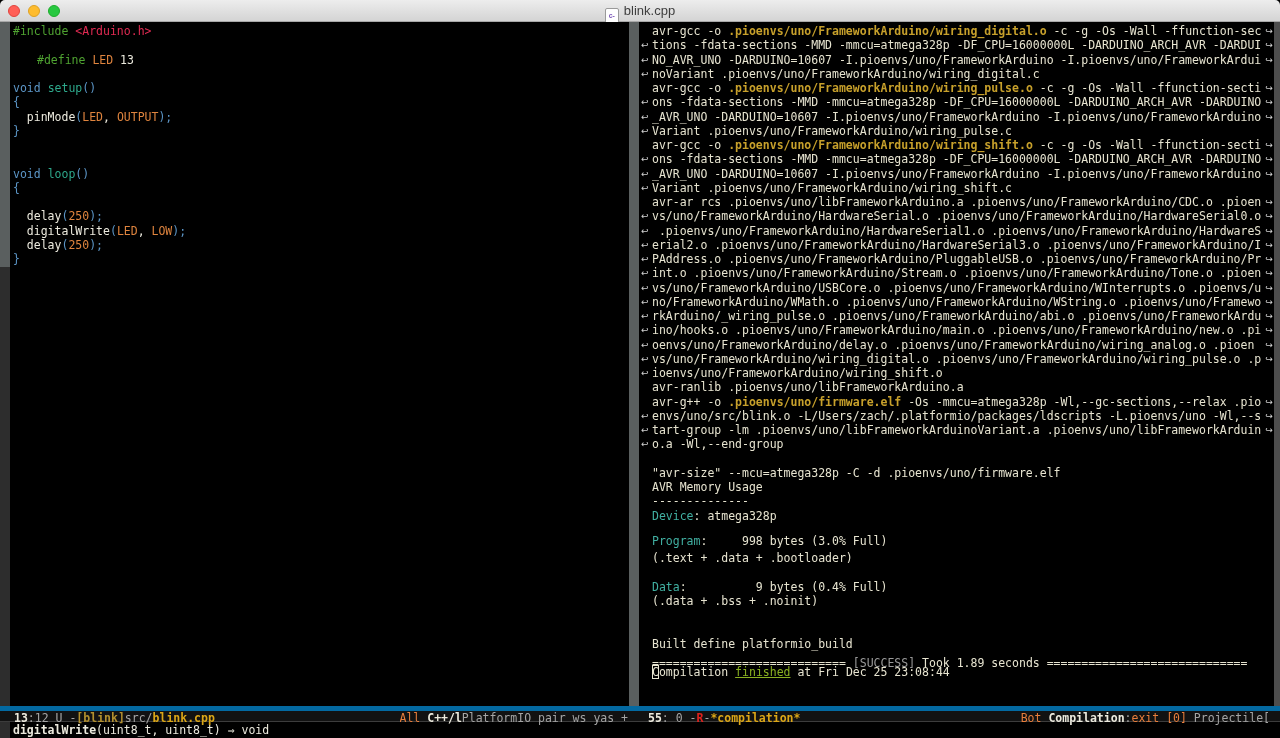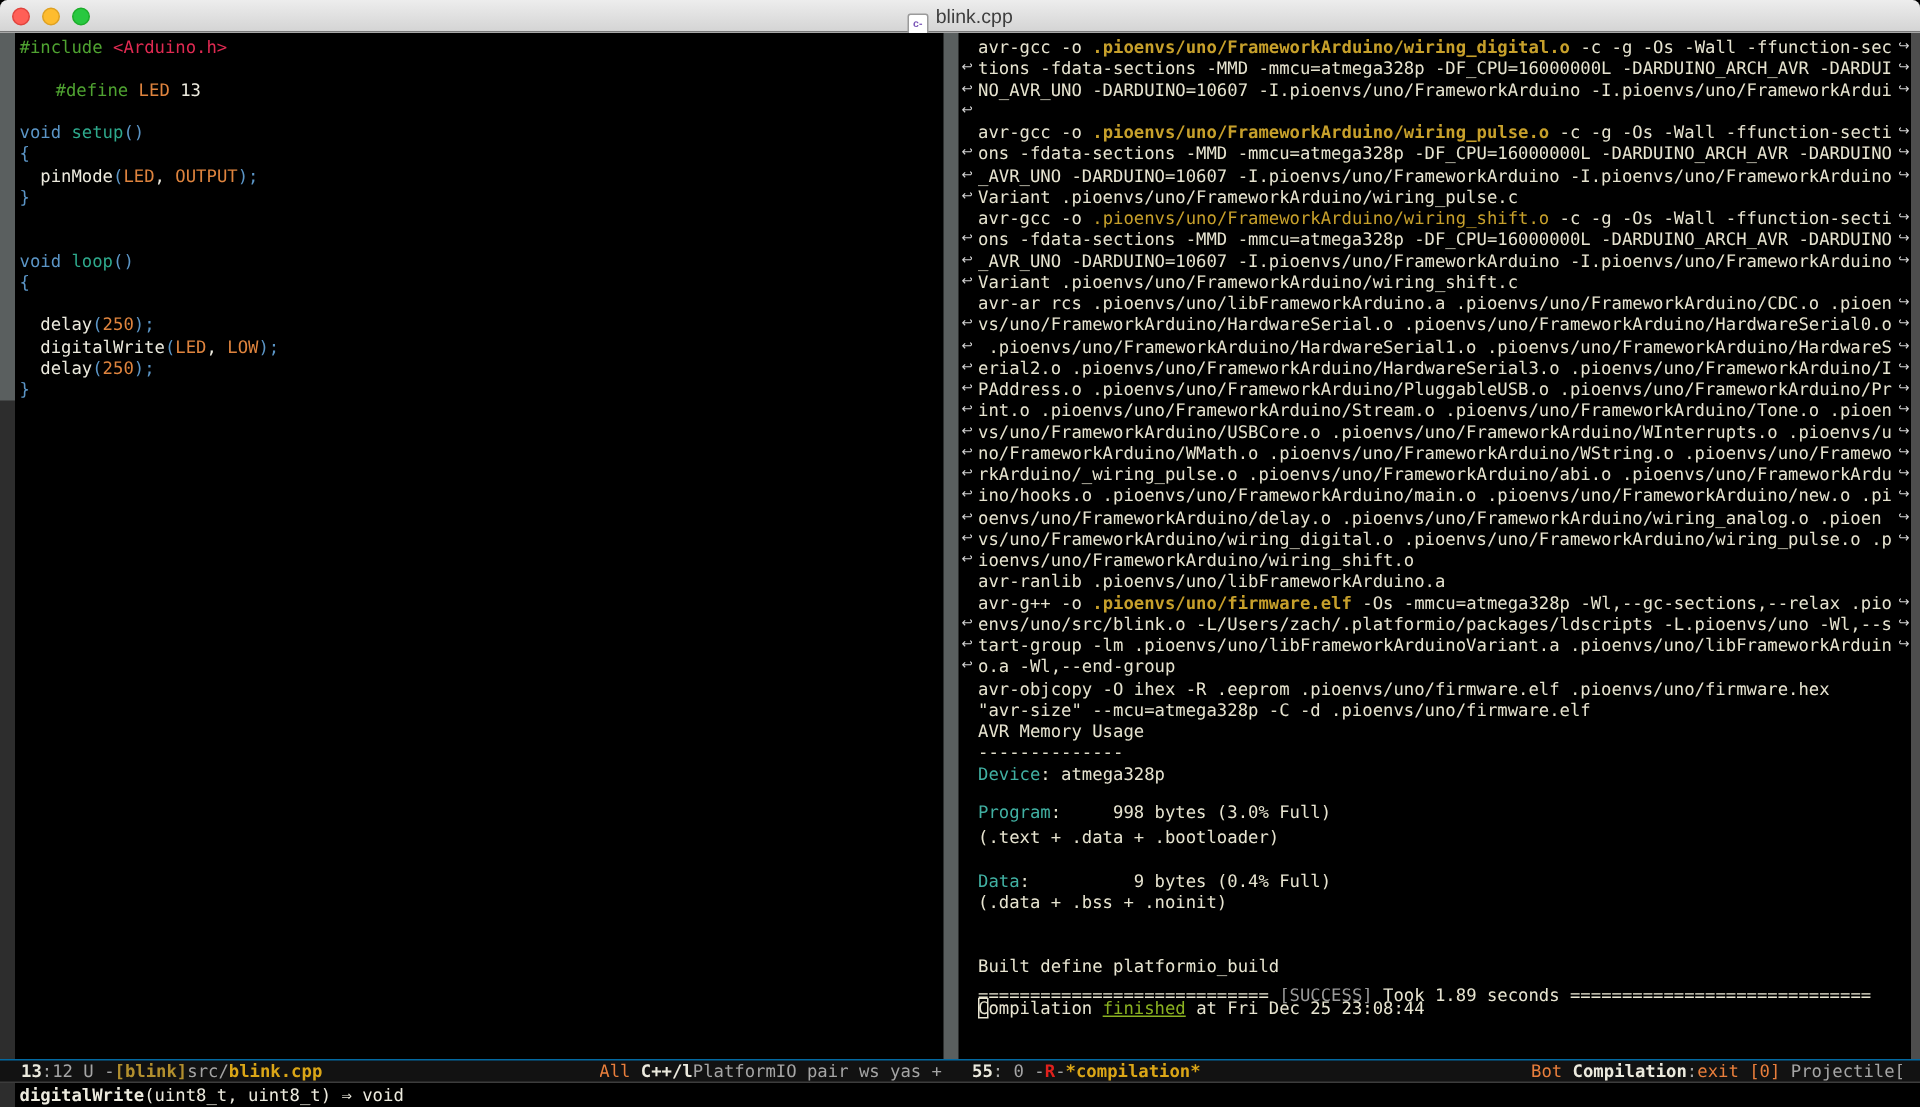--- a/index.html
+++ b/index.html
@@ -31,21 +31,21 @@
   #code-lines{position:absolute;left:13px;top:24px;width:610px;height:660px;color:var(--k-w);}
   #comp-lines{position:absolute;left:641px;top:24px;width:633px;height:660px;color:var(--k-d);}
   .comp-text{position:absolute;left:11px;top:0;white-space:pre;}
   .wrapm{position:absolute;top:1px;font:9px/13px "DejaVu Sans",sans-serif;color:#d3d3d3;}
   .wrapm.wl{left:0;}
   .wrapm.wr{right:1px;}
   .cur-block{background:#fff;color:#000;}
   .cur-hollow{box-shadow:inset 0 0 0 1px #e8e5d2;}
   
   #modeline{position:absolute;left:0;top:706px;width:1280px;height:16px;background:#121212;
-    border-top:1px solid #0369a1;border-bottom:1px solid #3c3c3c;box-sizing:border-box;
+    border-top:5px solid #0369a1;border-bottom:1px solid #3c3c3c;box-sizing:border-box;
     font:11.5px/14px "DejaVu Sans Mono",monospace;color:var(--k-gr2);}
   .ml-group{position:absolute;top:0;height:14px;white-space:pre;overflow:hidden;}
   #ml-left-l{left:14px;}
   #ml-left-r{right:652px;}
   #ml-right-l{left:648px;}
   #ml-right-r{right:10px;}
   
   #minibuffer{position:absolute;left:13px;top:723px;width:1260px;height:15px;white-space:pre;
     font:11.5px/14px "DejaVu Sans Mono",monospace;color:var(--k-w);}
 </style>
@@ -84,26 +84,26 @@
     <div class="tline" style="top: 156.75px;"><span style="color: var(--k-b);">{</span></div>
     <div class="tline" style="top: 185.25px;"><span>  delay</span><span style="color: var(--k-b);">(</span><span style="color: var(--k-o);">250</span><span style="color: var(--k-b);">);</span></div>
     <div class="tline" style="top: 199.5px;"><span>  digitalWrite</span><span style="color: var(--k-b);">(</span><span style="color: var(--k-o);">LED</span><span>, </span><span style="color: var(--k-o);">LOW</span><span style="color: var(--k-b);">);</span></div>
     <div class="tline" style="top: 213.75px;"><span>  delay</span><span style="color: var(--k-b);">(</span><span style="color: var(--k-o);">250</span><span style="color: var(--k-b);">);</span></div>
     <div class="tline" style="top: 228px;"><span style="color: var(--k-b);">}</span></div>
   </div>
 <div id="comp-lines">
     <div class="tline" style="top: 0px;"><span class="comp-text"><span>avr-gcc -o </span><span style="color: var(--k-hl); font-weight: bold;">.pioenvs/uno/FrameworkArduino/wiring_digital.o</span><span> -c -g -Os -Wall -ffunction-sec</span></span><span class="wrapm wr">↪</span></div>
     <div class="tline" style="top: 14.25px;"><span class="wrapm wl">↩</span><span class="comp-text"><span>tions -fdata-sections -MMD -mmcu=atmega328p -DF_CPU=16000000L -DARDUINO_ARCH_AVR -DARDUI</span></span><span class="wrapm wr">↪</span></div>
     <div class="tline" style="top: 28.5px;"><span class="wrapm wl">↩</span><span class="comp-text"><span>NO_AVR_UNO -DARDUINO=10607 -I.pioenvs/uno/FrameworkArduino -I.pioenvs/uno/FrameworkArdui</span></span><span class="wrapm wr">↪</span></div>
-    <div class="tline" style="top: 42.75px;"><span class="wrapm wl">↩</span></div>
+    <div class="tline" style="top: 42.75px;"><span class="wrapm wl">↩</span><span class="comp-text"><span>noVariant .pioenvs/uno/FrameworkArduino/wiring_digital.c</span></span></div>
     <div class="tline" style="top: 57px;"><span class="comp-text"><span>avr-gcc -o </span><span style="color: var(--k-hl); font-weight: bold;">.pioenvs/uno/FrameworkArduino/wiring_pulse.o</span><span> -c -g -Os -Wall -ffunction-secti</span></span><span class="wrapm wr">↪</span></div>
     <div class="tline" style="top: 71.25px;"><span class="wrapm wl">↩</span><span class="comp-text"><span>ons -fdata-sections -MMD -mmcu=atmega328p -DF_CPU=16000000L -DARDUINO_ARCH_AVR -DARDUINO</span></span><span class="wrapm wr">↪</span></div>
     <div class="tline" style="top: 85.5px;"><span class="wrapm wl">↩</span><span class="comp-text"><span>_AVR_UNO -DARDUINO=10607 -I.pioenvs/uno/FrameworkArduino -I.pioenvs/uno/FrameworkArduino</span></span><span class="wrapm wr">↪</span></div>
     <div class="tline" style="top: 99.75px;"><span class="wrapm wl">↩</span><span class="comp-text"><span>Variant .pioenvs/uno/FrameworkArduino/wiring_pulse.c</span></span></div>
-    <div class="tline" style="top: 114px;"><span class="comp-text"><span>avr-gcc -o </span><span style="color: var(--k-hl); font-weight: normal;">.pioenvs/uno/FrameworkArduino/wiring_shift.o</span><span> -c -g -Os -Wall -ffunction-secti</span></span><span class="wrapm wr">↪</span></div>
+    <div class="tline" style="top: 114px;"><span class="comp-text"><span>avr-gcc -o </span><span style="color: var(--k-hl); font-weight: bold;">.pioenvs/uno/FrameworkArduino/wiring_shift.o</span><span> -c -g -Os -Wall -ffunction-secti</span></span><span class="wrapm wr">↪</span></div>
     <div class="tline" style="top: 128.25px;"><span class="wrapm wl">↩</span><span class="comp-text"><span>ons -fdata-sections -MMD -mmcu=atmega328p -DF_CPU=16000000L -DARDUINO_ARCH_AVR -DARDUINO</span></span><span class="wrapm wr">↪</span></div>
     <div class="tline" style="top: 142.5px;"><span class="wrapm wl">↩</span><span class="comp-text"><span>_AVR_UNO -DARDUINO=10607 -I.pioenvs/uno/FrameworkArduino -I.pioenvs/uno/FrameworkArduino</span></span><span class="wrapm wr">↪</span></div>
     <div class="tline" style="top: 156.75px;"><span class="wrapm wl">↩</span><span class="comp-text"><span>Variant .pioenvs/uno/FrameworkArduino/wiring_shift.c</span></span></div>
     <div class="tline" style="top: 171px;"><span class="comp-text"><span>avr-ar rcs .pioenvs/uno/libFrameworkArduino.a .pioenvs/uno/FrameworkArduino/CDC.o .pioen</span></span><span class="wrapm wr">↪</span></div>
     <div class="tline" style="top: 185.25px;"><span class="wrapm wl">↩</span><span class="comp-text"><span>vs/uno/FrameworkArduino/HardwareSerial.o .pioenvs/uno/FrameworkArduino/HardwareSerial0.o</span></span><span class="wrapm wr">↪</span></div>
     <div class="tline" style="top: 199.5px;"><span class="wrapm wl">↩</span><span class="comp-text"><span> .pioenvs/uno/FrameworkArduino/HardwareSerial1.o .pioenvs/uno/FrameworkArduino/HardwareS</span></span><span class="wrapm wr">↪</span></div>
     <div class="tline" style="top: 213.75px;"><span class="wrapm wl">↩</span><span class="comp-text"><span>erial2.o .pioenvs/uno/FrameworkArduino/HardwareSerial3.o .pioenvs/uno/FrameworkArduino/I</span></span><span class="wrapm wr">↪</span></div>
     <div class="tline" style="top: 228px;"><span class="wrapm wl">↩</span><span class="comp-text"><span>PAddress.o .pioenvs/uno/FrameworkArduino/PluggableUSB.o .pioenvs/uno/FrameworkArduino/Pr</span></span><span class="wrapm wr">↪</span></div>
     <div class="tline" style="top: 242.25px;"><span class="wrapm wl">↩</span><span class="comp-text"><span>int.o .pioenvs/uno/FrameworkArduino/Stream.o .pioenvs/uno/FrameworkArduino/Tone.o .pioen</span></span><span class="wrapm wr">↪</span></div>
     <div class="tline" style="top: 256.5px;"><span class="wrapm wl">↩</span><span class="comp-text"><span>vs/uno/FrameworkArduino/USBCore.o .pioenvs/uno/FrameworkArduino/WInterrupts.o .pioenvs/u</span></span><span class="wrapm wr">↪</span></div>
@@ -111,21 +111,20 @@
     <div class="tline" style="top: 285px;"><span class="wrapm wl">↩</span><span class="comp-text"><span>rkArduino/_wiring_pulse.o .pioenvs/uno/FrameworkArduino/abi.o .pioenvs/uno/FrameworkArdu</span></span><span class="wrapm wr">↪</span></div>
     <div class="tline" style="top: 299.25px;"><span class="wrapm wl">↩</span><span class="comp-text"><span>ino/hooks.o .pioenvs/uno/FrameworkArduino/main.o .pioenvs/uno/FrameworkArduino/new.o .pi</span></span><span class="wrapm wr">↪</span></div>
     <div class="tline" style="top: 313.5px;"><span class="wrapm wl">↩</span><span class="comp-text"><span>oenvs/uno/FrameworkArduino/delay.o .pioenvs/uno/FrameworkArduino/wiring_analog.o .pioen</span></span><span class="wrapm wr">↪</span></div>
     <div class="tline" style="top: 327.75px;"><span class="wrapm wl">↩</span><span class="comp-text"><span>vs/uno/FrameworkArduino/wiring_digital.o .pioenvs/uno/FrameworkArduino/wiring_pulse.o .p</span></span><span class="wrapm wr">↪</span></div>
     <div class="tline" style="top: 342px;"><span class="wrapm wl">↩</span><span class="comp-text"><span>ioenvs/uno/FrameworkArduino/wiring_shift.o</span></span></div>
     <div class="tline" style="top: 356.25px;"><span class="comp-text"><span>avr-ranlib .pioenvs/uno/libFrameworkArduino.a</span></span></div>
     <div class="tline" style="top: 370.5px;"><span class="comp-text"><span>avr-g++ -o </span><span style="color: var(--k-hl); font-weight: bold;">.pioenvs/uno/firmware.elf</span><span> -Os -mmcu=atmega328p -Wl,--gc-sections,--relax .pio</span></span><span class="wrapm wr">↪</span></div>
     <div class="tline" style="top: 384.75px;"><span class="wrapm wl">↩</span><span class="comp-text"><span>envs/uno/src/blink.o -L/Users/zach/.platformio/packages/ldscripts -L.pioenvs/uno -Wl,--s</span></span><span class="wrapm wr">↪</span></div>
     <div class="tline" style="top: 399px;"><span class="wrapm wl">↩</span><span class="comp-text"><span>tart-group -lm .pioenvs/uno/libFrameworkArduinoVariant.a .pioenvs/uno/libFrameworkArduin</span></span><span class="wrapm wr">↪</span></div>
     <div class="tline" style="top: 413.25px;"><span class="wrapm wl">↩</span><span class="comp-text"><span>o.a -Wl,--end-group</span></span></div>
-    <div class="tline" style="top: 427.5px;"><span class="comp-text"><span>avr-objcopy -O ihex -R .eeprom .pioenvs/uno/firmware.elf .pioenvs/uno/firmware.hex</span></span></div>
     <div class="tline" style="top: 441.75px;"><span class="comp-text"><span>"avr-size" --mcu=atmega328p -C -d .pioenvs/uno/firmware.elf</span></span></div>
     <div class="tline" style="top: 456px;"><span class="comp-text"><span>AVR Memory Usage</span></span></div>
     <div class="tline" style="top: 470.25px;"><span class="comp-text"><span>--------------</span></span></div>
     <div class="tline" style="top: 484.5px; text-align: center;"><span class="comp-text"><span style="color: var(--k-tl);">Device</span><span>: atmega328p</span></span></div>
     <div class="tline" style="top: 498.75px;"><span class="comp-text"></span></div>
     <div class="tline" style="top: 510px;"><span class="comp-text"><span style="color: var(--k-tl);">Program</span><span>:     998 bytes (3.0% Full)</span></span></div>
     <div class="tline" style="top: 527.25px;"><span class="comp-text"><span>(.text + .data + .bootloader)</span></span></div>
     <div class="tline" style="top: 541.5px;"><span class="comp-text"></span></div>
     <div class="tline" style="top: 555.75px;"><span class="comp-text"><span style="color: var(--k-tl);">Data</span><span>:          9 bytes (0.4% Full)</span></span></div>
     <div class="tline" style="top: 570px;"><span class="comp-text"><span>(.data + .bss + .noinit)</span></span></div>

